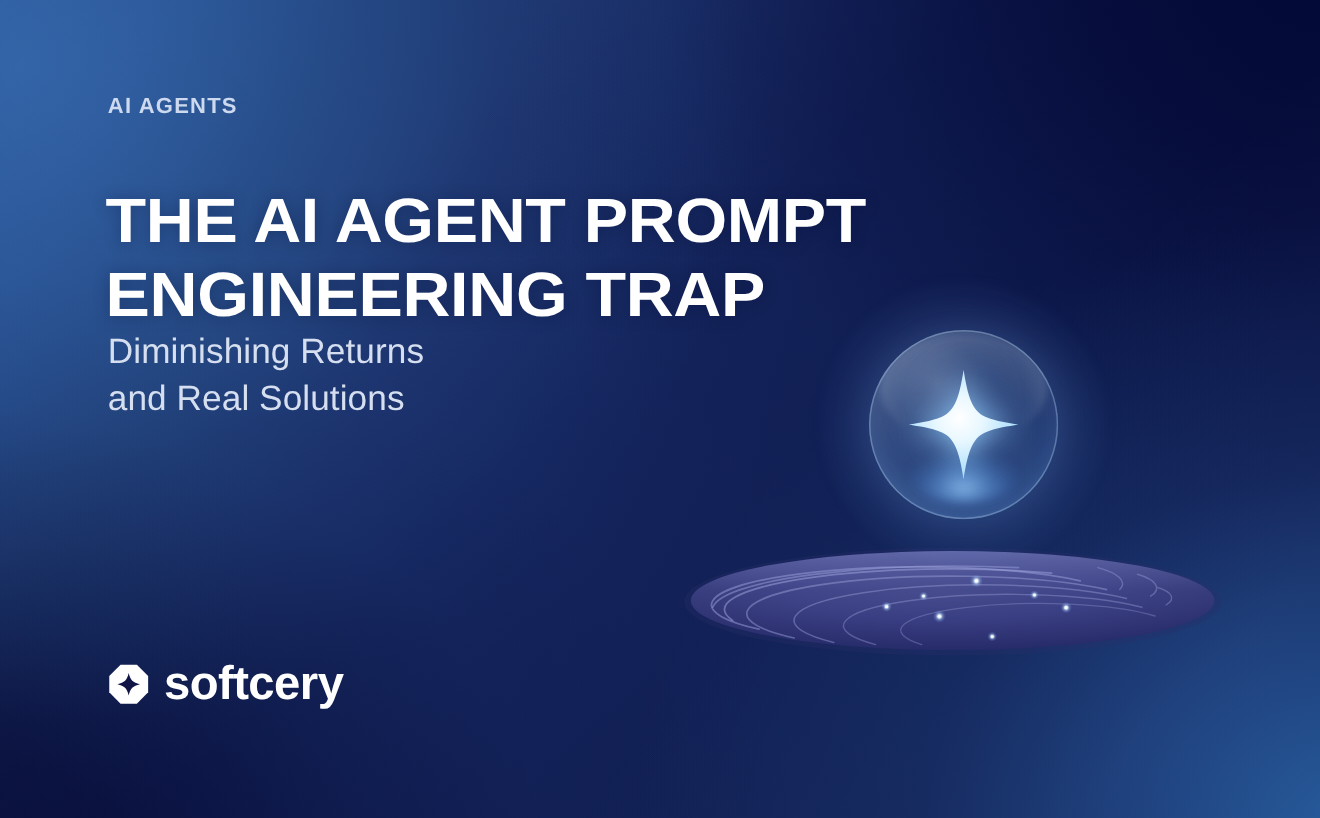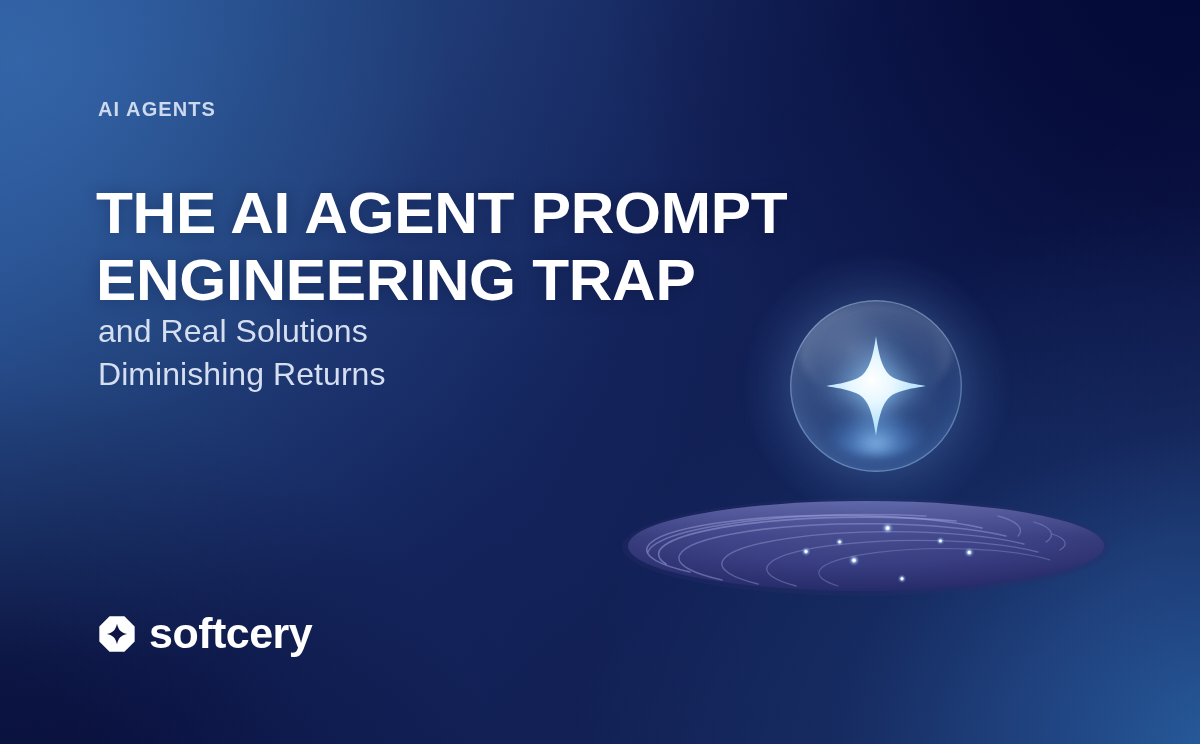--- a/index.html
+++ b/index.html
@@ -92,21 +92,21 @@
        rgba(255,255,255,0.00) 46%,
        rgba(255,255,255,0.00) 64%,
        rgba(120,170,225,0.05) 88%,
        rgba(255,255,255,0.00) 100%);
   }
 
   
   .content {
     position: absolute;
     left: 98px;
-    top: 12px;
+    top: 0;
     width: 760px;
     height: 661px;
     z-index: 6;
   }
 
   .eyebrow {
     position: absolute;
     top: 86px;
     left: 0;
     font-size: 20px;
@@ -388,22 +388,22 @@
   <div class="content">
 
     <div class="eyebrow" data-bind="cover.eyebrow">AI AGENTS</div>
 
     <h1 class="headline">
       <div data-bind="cover.headline_lines.0">THE AI AGENT PROMPT</div>
       <div data-bind="cover.headline_lines.1">ENGINEERING TRAP</div>
     </h1>
 
     <div class="subhead">
+      <div data-bind="cover.subhead_lines.0">Diminishing Returns</div>
       <div data-bind="cover.subhead_lines.1">and Real Solutions</div>
-      <div data-bind="cover.subhead_lines.0">Diminishing Returns</div>
     </div>
 
     <div class="logo">
       <svg class="logo-mark" viewBox="0 0 40 40" aria-hidden="true">
         <path d="M12.2 1.4 h15.6 L38.6 12.2 v15.6 L27.8 38.6 h-15.6 L1.4 27.8 v-15.6 Z" fill="#ffffff"></path>
         <path d="M20 9.2 C 21.6 16.0, 24.0 18.4, 30.8 20
                  C 24.0 21.6, 21.6 24.0, 20 30.8
                  C 18.4 24.0, 16.0 21.6, 9.2 20
                  C 16.0 18.4, 18.4 16.0, 20 9.2 Z" fill="#101545"></path>
       </svg>

